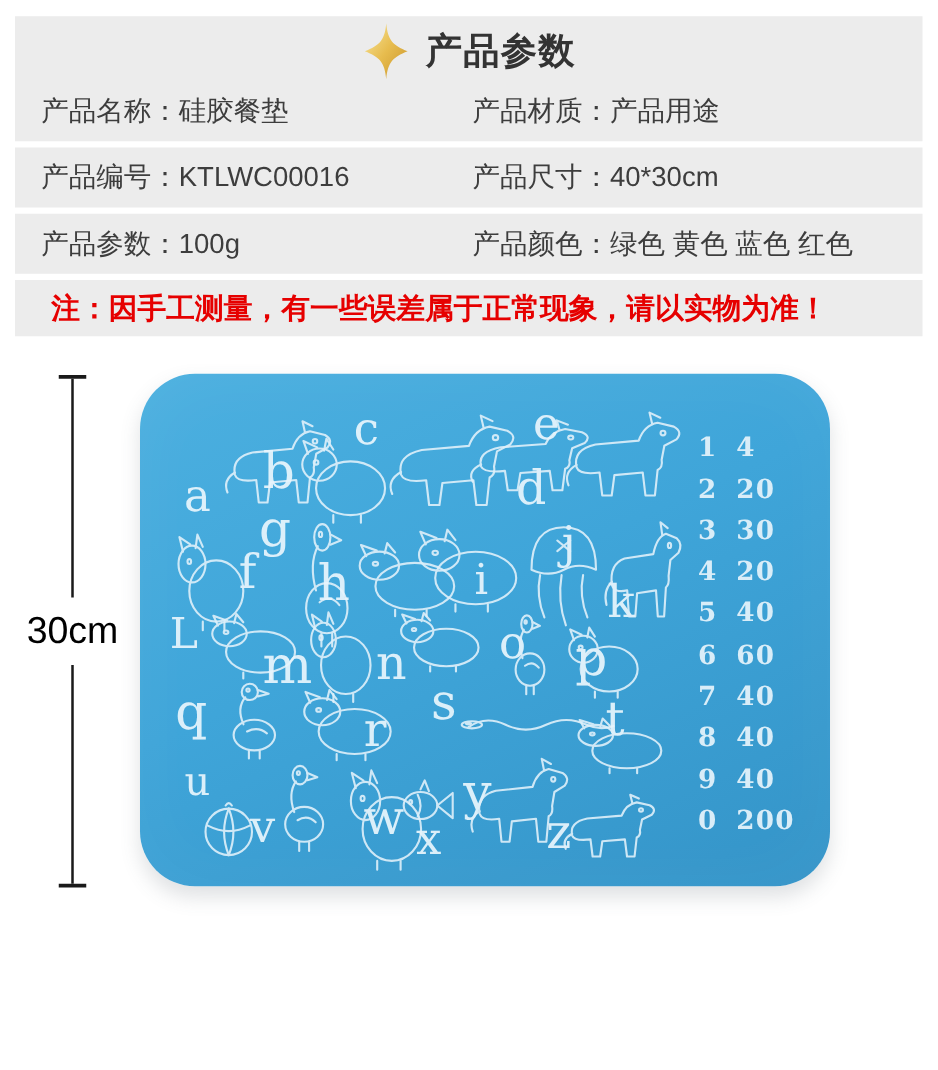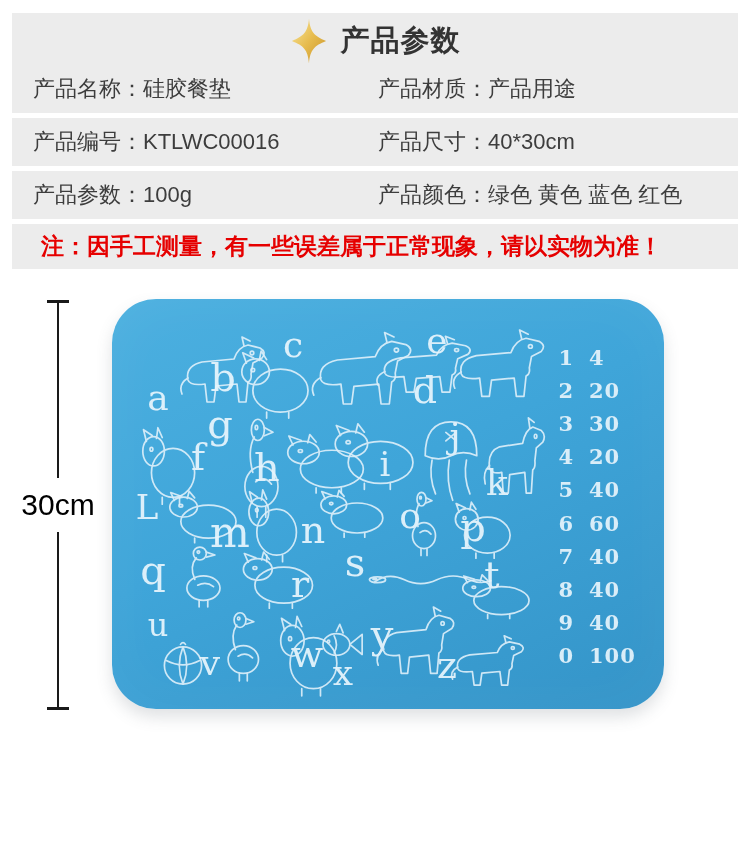--- a/index.html
+++ b/index.html
@@ -146,21 +146,21 @@
           <div class="numrow">
             <span class="n1">8</span>
             <span class="n2">40</span>
           </div>
           <div class="numrow">
             <span class="n1">9</span>
             <span class="n2">40</span>
           </div>
           <div class="numrow">
             <span class="n1">0</span>
-            <span class="n2">100</span>
+            <span class="n2">200</span>
           </div>
         </div>
     <span class="mat-letter" style="left: 46px; top: 98px; font-size: 36px;">a</span>
         <div class="mat-animal" style="left: 60px; top: 33px; width: 100px; height: 100px;">
           <svg viewBox="0 0 100 100" preserveAspectRatio="none" width="100%" height="100%">
             <path d="M16 48 Q13 34 30 30 L62 27 Q66 15 76 13 L88 16 Q95 20 90 26 L81 31 L79 42 Q80 48 76 50 L74 70 L67 70 L65 52 L44 54 L42 70 L35 70 L33 52 Q18 54 16 48 Z"></path>
             <path d="M16 46 Q6 52 10 62"></path>
             <path d="M72 14 L70 5 L78 9"></path>
             <circle cx="80" cy="21" r="1.8"></circle>
           </svg>

